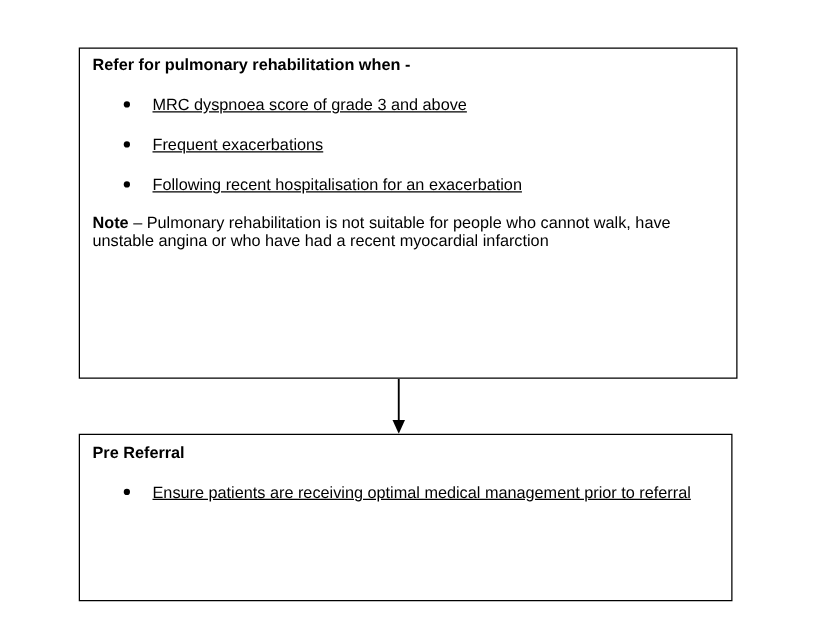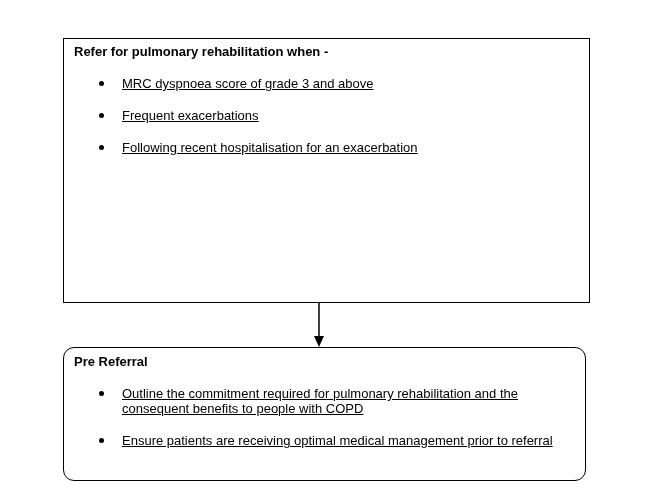--- a/index.html
+++ b/index.html
@@ -12,21 +12,21 @@
   }
   .canvas { position: absolute; left: 0; top: 0; width: 652px; height: 500px; background: #ffffff; }
   .flow-box {
     position: absolute;
     border: 1.5px solid #000000;
     background: #ffffff;
     padding: 5px 10px;
     line-height: 15px;
   }
   .box-top  { left: 63px; top: 38px;  width: 527px; height: 265px; }
-  .box-bottom { left: 63px; top: 347px; width: 523px; height: 134px; padding-top: 6px; border-radius: 11px; }
+  .box-bottom { left: 63px; top: 347px; width: 523px; height: 134px; padding-top: 6px; }
   .box-title { font-weight: bold; line-height: 15px; }
   ul.bullets { list-style: none; margin: 0; padding: 0; text-decoration: underline; }
   ul.bullets li {
     position: relative;
     padding-left: 48px;
     margin-top: 17px;
     line-height: 15px;
   }
   ul.bullets li::before {
     content: "";
@@ -49,28 +49,28 @@
 
 <div class="canvas">
 
   <div class="flow-box box-top">
     <div class="box-title">Refer for pulmonary rehabilitation when -</div>
     <ul class="bullets">
       <li>MRC dyspnoea score of grade 3 and above</li>
       <li>Frequent exacerbations</li>
       <li>Following recent hospitalisation for an exacerbation</li>
     </ul>
+    <p class="note"><span class="bold">Note</span><span> – Pulmonary rehabilitation is not suitable for people who cannot walk, have unstable angina or who have had a recent myocardial infarction</span></p>
   </div>
 
   <svg class="arrow" width="16" height="44" viewBox="0 0 16 44" aria-hidden="true">
     <line x1="8" y1="0" x2="8" y2="35" stroke="#000000" stroke-width="1.5"></line>
     <polygon points="3,33 13,33 8,44" fill="#000000"></polygon>
   </svg>
 
   <div class="flow-box box-bottom">
     <div class="box-title">Pre Referral</div>
     <ul class="bullets">
-      <li>Outline the commitment required for pulmonary rehabilitation and the consequent benefits to people with COPD</li>
       <li>Ensure patients are receiving optimal medical management prior to referral</li>
     </ul>
   </div>
 
 </div>
 
 </body></html>

